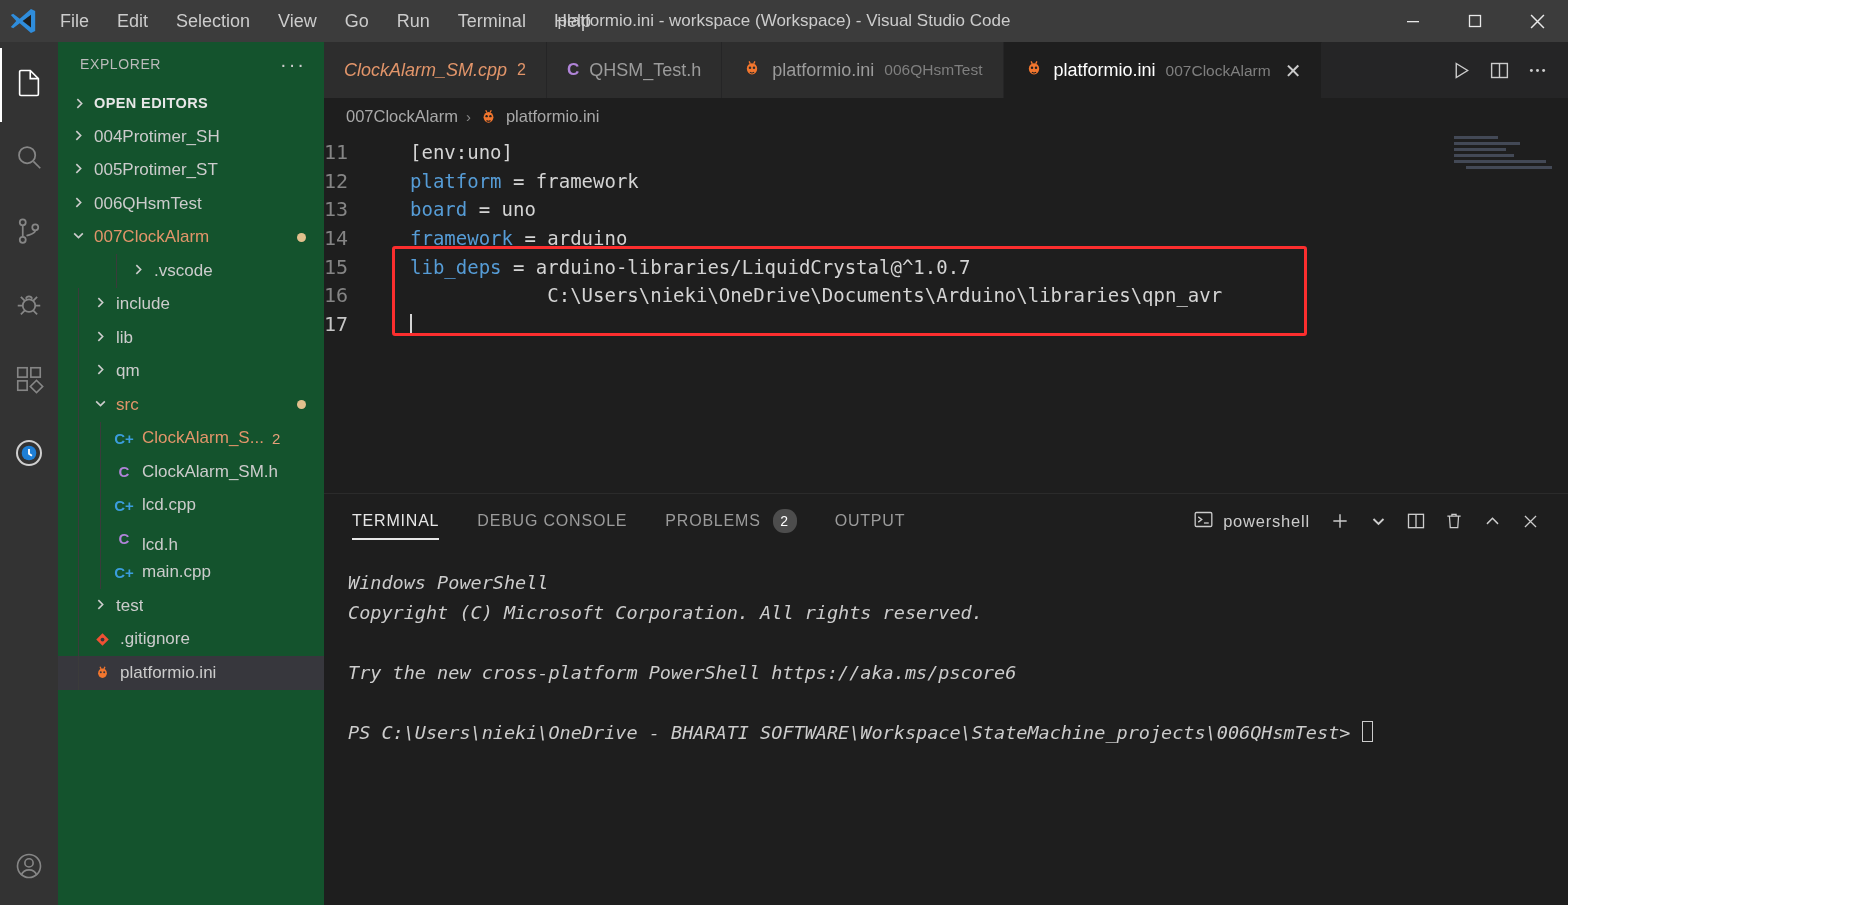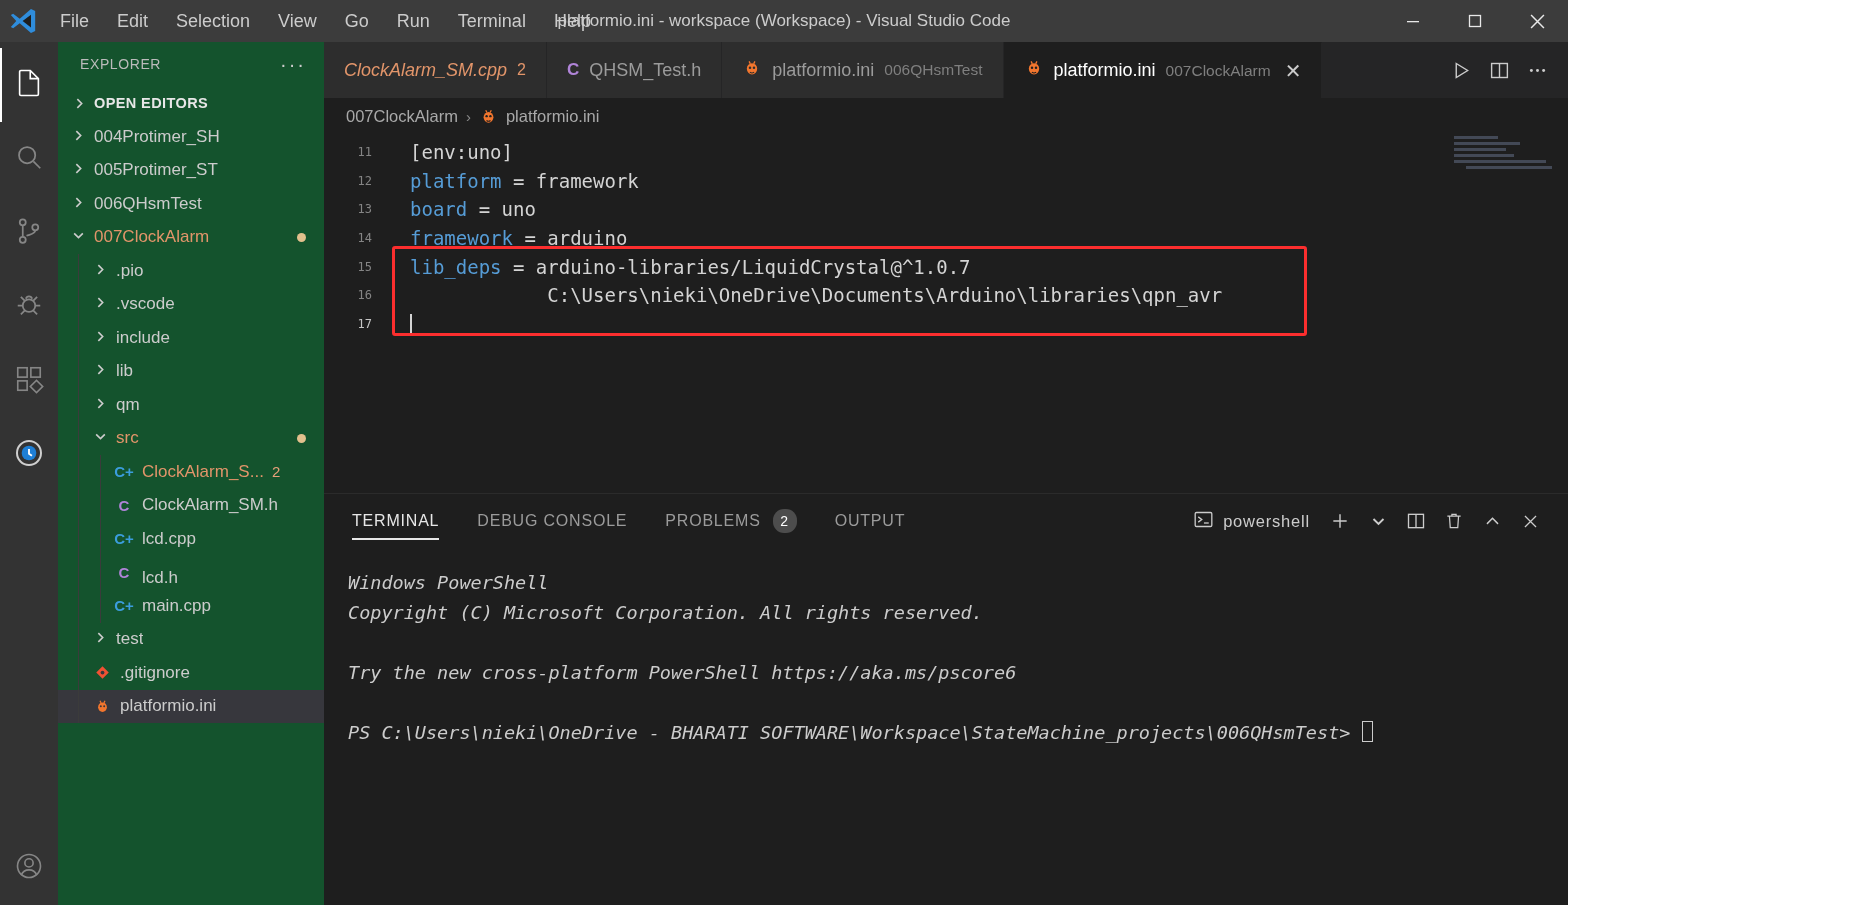--- a/index.html
+++ b/index.html
@@ -129,22 +129,22 @@
   .bc-sep { color: #8a8a8a; font-size: 15px; }
 
   .code-area { flex: 1; position: relative; overflow: hidden; background: #1e1e1e; }
   .code-scroll { position: relative; padding-top: 4px; }
   .cline {
     height: 28.6px; display: flex; align-items: center;
     font-family: "DejaVu Sans Mono", monospace; font-size: 19px;
     white-space: pre; color: #d4d4d4;
   }
   .gutter {
-    width: 62px; flex: 0 0 62px; text-align: right; padding-right: 14px;
-    color: #858585; font-family: "DejaVu Sans Mono", monospace; font-size: 12px;
+    width: 62px; flex: 0 0 62px; text-align: left; padding-right: 14px;
+    color: #858585; font-family: "DejaVu Sans Mono", monospace; font-size: 20px;
   }
   .gutter.cur { color: #c6c6c6; }
   .ctext { padding-left: 24px; }
   .kw { color: #569cd6; }
   .plain { color: #d4d4d4; }
   .cursor-caret {
     display: inline-block; width: 2px; height: 22px; background: #d4d4d4;
     vertical-align: middle;
   }
   .hl-box {
@@ -333,28 +333,21 @@
               </svg></span>
             <span class="lbl" style="padding-left: 6px;">006QHsmTest</span>
           </div>
           <div class="row" style="padding-left: 10px;">
             <span class="arrow"><svg width="13" height="13" viewBox="0 0 12 12" fill="none" stroke="currentColor" stroke-width="1.5">
                 <path d="M2 4 L6 8 L10 4"></path>
               </svg></span>
             <span class="lbl mod" style="padding-left: 6px;">007ClockAlarm</span>
             <div class="dot"></div>
           </div>
-          <div class="row" style="padding-left: 32px;">
-            <div class="indent-guide" style="left: 20px;"></div>
-            <span class="arrow"><svg width="13" height="13" viewBox="0 0 12 12" fill="none" stroke="currentColor" stroke-width="1.5">
-                <path d="M4 2 L8 6 L4 10"></path>
-              </svg></span>
-            <span class="lbl" style="padding-left: 6px;">.pio</span>
-          </div>
-          <div class="row" style="padding-left: 32px;">
+          <div class="row" style="padding-left: 32px; margin-left: 38px;">
             <div class="indent-guide" style="left: 20px;"></div>
             <span class="arrow"><svg width="13" height="13" viewBox="0 0 12 12" fill="none" stroke="currentColor" stroke-width="1.5">
                 <path d="M4 2 L8 6 L4 10"></path>
               </svg></span>
             <span class="lbl" style="padding-left: 6px;">.vscode</span>
           </div>
           <div class="row" style="padding-left: 32px;">
             <div class="indent-guide" style="left: 20px;"></div>
             <span class="arrow"><svg width="13" height="13" viewBox="0 0 12 12" fill="none" stroke="currentColor" stroke-width="1.5">
                 <path d="M4 2 L8 6 L4 10"></path>

